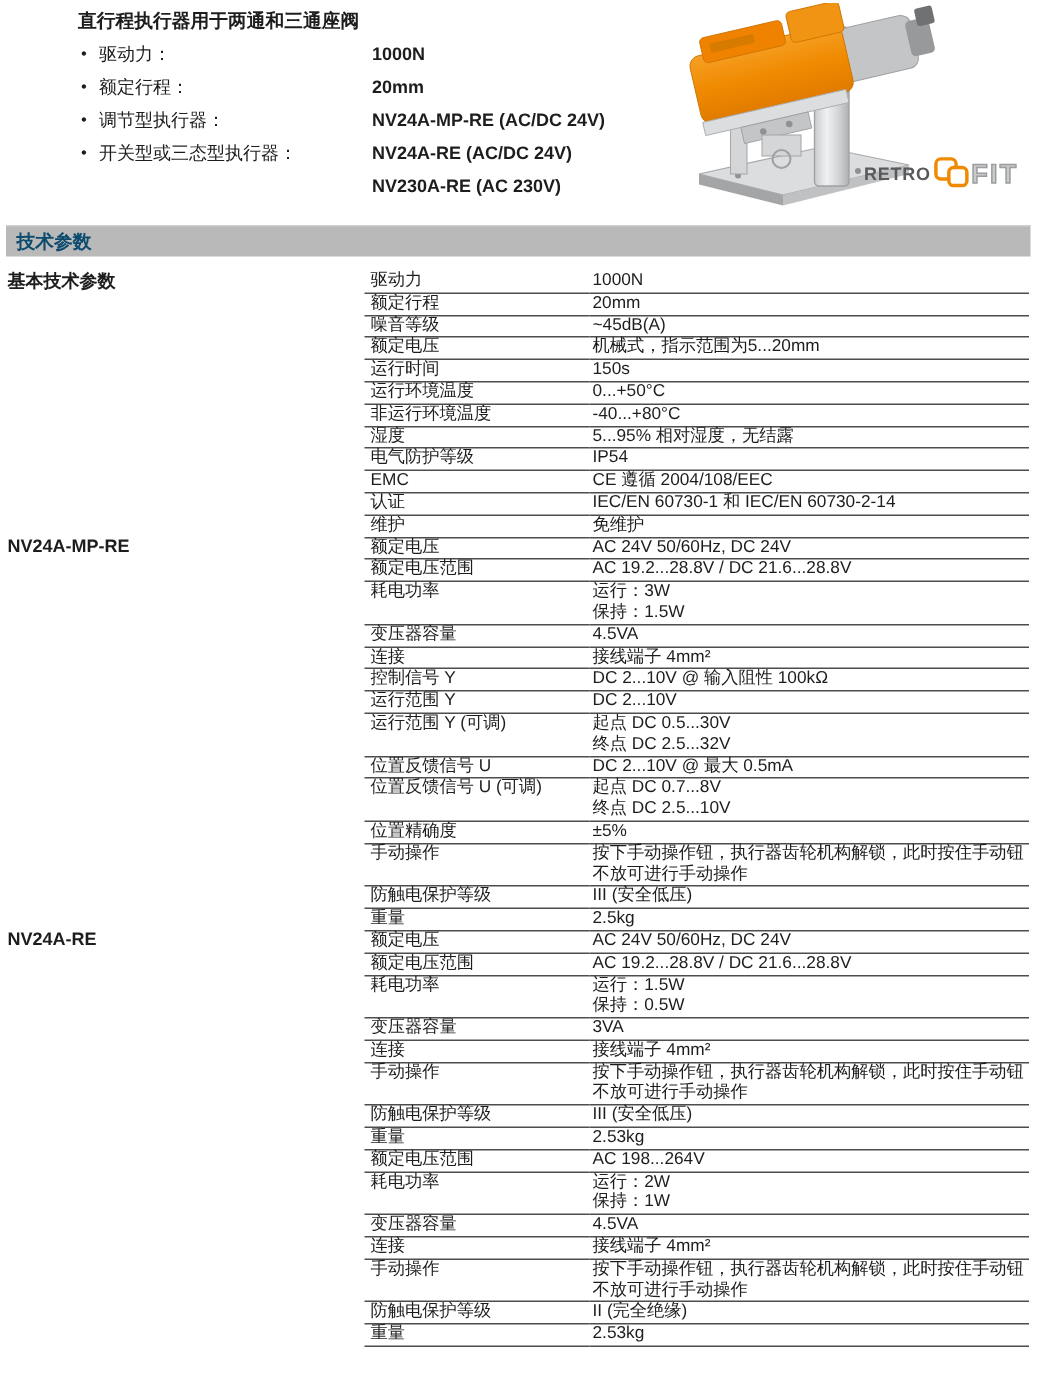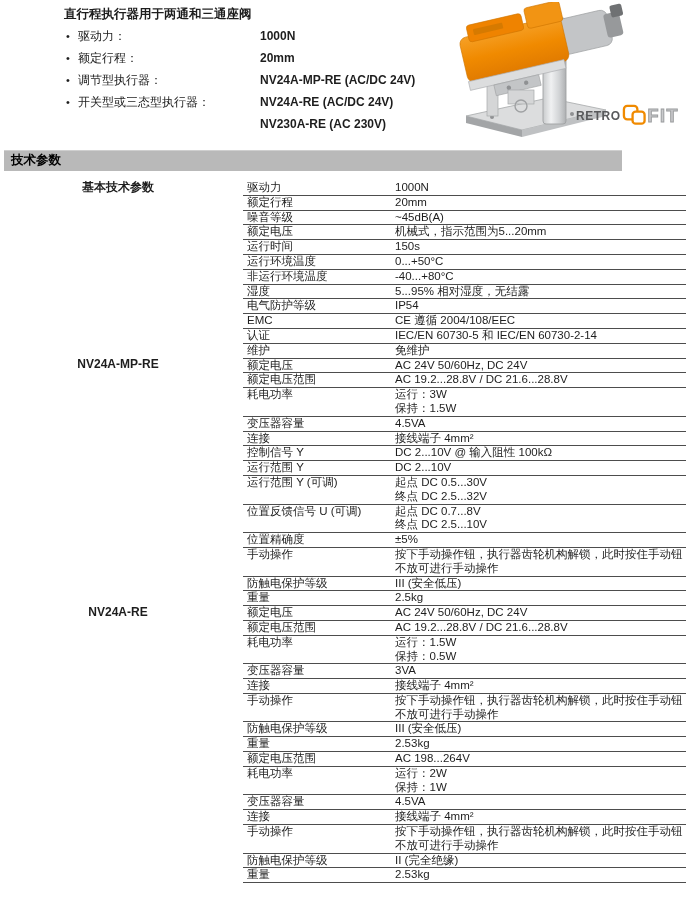--- a/index.html
+++ b/index.html
@@ -11,21 +11,21 @@
   }
   *{box-sizing:border-box;}
   html,body{margin:0;padding:0;}
   body{
     width:691px;height:919px;background:#fff;color:#1d1d1d;
     font-family:"Liberation Sans","DejaVu Sans",sans-serif;
   }
   .page{position:relative;width:691px;height:919px;overflow:hidden;background:#fff;}
 
   
-  .intro{position:absolute;top:0;left:16px;width:455px;padding-left:40px;}
+  .intro{position:absolute;top:0;left:4px;width:455px;padding-left:40px;}
   .title{font-size:12.5px;font-weight:bold;margin:7px 0 0 8px;line-height:14px;}
   .bullets{margin:9px 0 0 10px;}
   .bullet-row{display:flex;align-items:flex-start;font-size:12px;line-height:13.5px;margin-bottom:8.5px;}
   .bullet-dot{width:12px;font-size:11px;line-height:13.5px;}
   .bullet-label{width:182px;}
   .bullet-value{font-weight:bold;}
   .bullet-value div{margin-bottom:8.5px;}
   .bullet-value div:last-child{margin-bottom:0;}
 
   
@@ -33,37 +33,36 @@
   .product-visual svg{width:100%;height:100%;overflow:hidden;}
 
   
   .brand{position:absolute;left:576px;top:104px;display:flex;align-items:center;white-space:nowrap;}
   .brand .retro{font-size:12px;font-weight:bold;color:var(--logo-dark-gray);letter-spacing:0.5px;}
   .brand .brand-icon{display:inline-block;width:25px;height:24px;margin:0 1px;}
   .brand .fit{font-size:18px;font-weight:bold;color:var(--logo-light-gray);-webkit-text-stroke:1px #9b9d9f;letter-spacing:1.5px;}
 
   
   .section-bar{
-    position:absolute;top:150px;left:4px;width:618px;height:21px;
+    position:absolute;top:150px;left:4px;width:683px;height:21px;
     background:var(--section-bar-gray);
     border-top:1px solid #cfcfcf;
-    font-size:12.5px;font-weight:bold;line-height:20px;color:#000000;
+    font-size:12.5px;font-weight:bold;line-height:20px;color:#0c4a6e;
     padding-left:7px;
-    font-family:Liberation Mono, monospace;
   }
 
   
   .spec-table{
     position:absolute;top:181px;left:5px;width:681px;
     border-collapse:collapse;table-layout:fixed;
     font-size:11.5px;color:#1d1d1d;
   }
   .spec-table td{vertical-align:top;padding:0;}
   td.group{
-    width:238px;text-align:center;padding-right:12px;
+    width:238px;text-align:left;padding-right:12px;
     font-weight:bold;font-size:12px;line-height:13.8px;
     white-space:nowrap;
   }
   td.param{
     width:150px;border-bottom:1px solid var(--rule-gray);
     line-height:13.8px;padding-left:4px;white-space:nowrap;
   }
   td.value{
     width:293px;border-bottom:1px solid var(--rule-gray);
     line-height:13.8px;padding-left:2px;
@@ -241,21 +240,21 @@
 
         <tr>
           <td class="group"></td>
           <td class="param">EMC</td>
           <td class="value">CE 遵循 2004/108/EEC</td>
         </tr>
 
         <tr>
           <td class="group"></td>
           <td class="param">认证</td>
-          <td class="value">IEC/EN 60730-5 和 IEC/EN 60730-2-14</td>
+          <td class="value">IEC/EN 60730-1 和 IEC/EN 60730-2-14</td>
         </tr>
 
         <tr>
           <td class="group"></td>
           <td class="param">维护</td>
           <td class="value">免维护</td>
         </tr>
 
         <tr>
           <td class="group">NV24A-MP-RE</td>
@@ -304,20 +303,25 @@
 
         <tr>
           <td class="group"></td>
           <td class="param">运行范围 Y (可调)</td>
           <td class="value">
             <div>起点 DC 0.5...30V</div>
             <div>终点 DC 2.5...32V</div>
           </td>
         </tr>
 
+        <tr>
+          <td class="group"></td>
+          <td class="param">位置反馈信号 U</td>
+          <td class="value">DC 2...10V @ 最大 0.5mA</td>
+        </tr>
 
         <tr>
           <td class="group"></td>
           <td class="param">位置反馈信号 U (可调)</td>
           <td class="value">
             <div>起点 DC 0.7...8V</div>
             <div>终点 DC 2.5...10V</div>
           </td>
         </tr>
 

